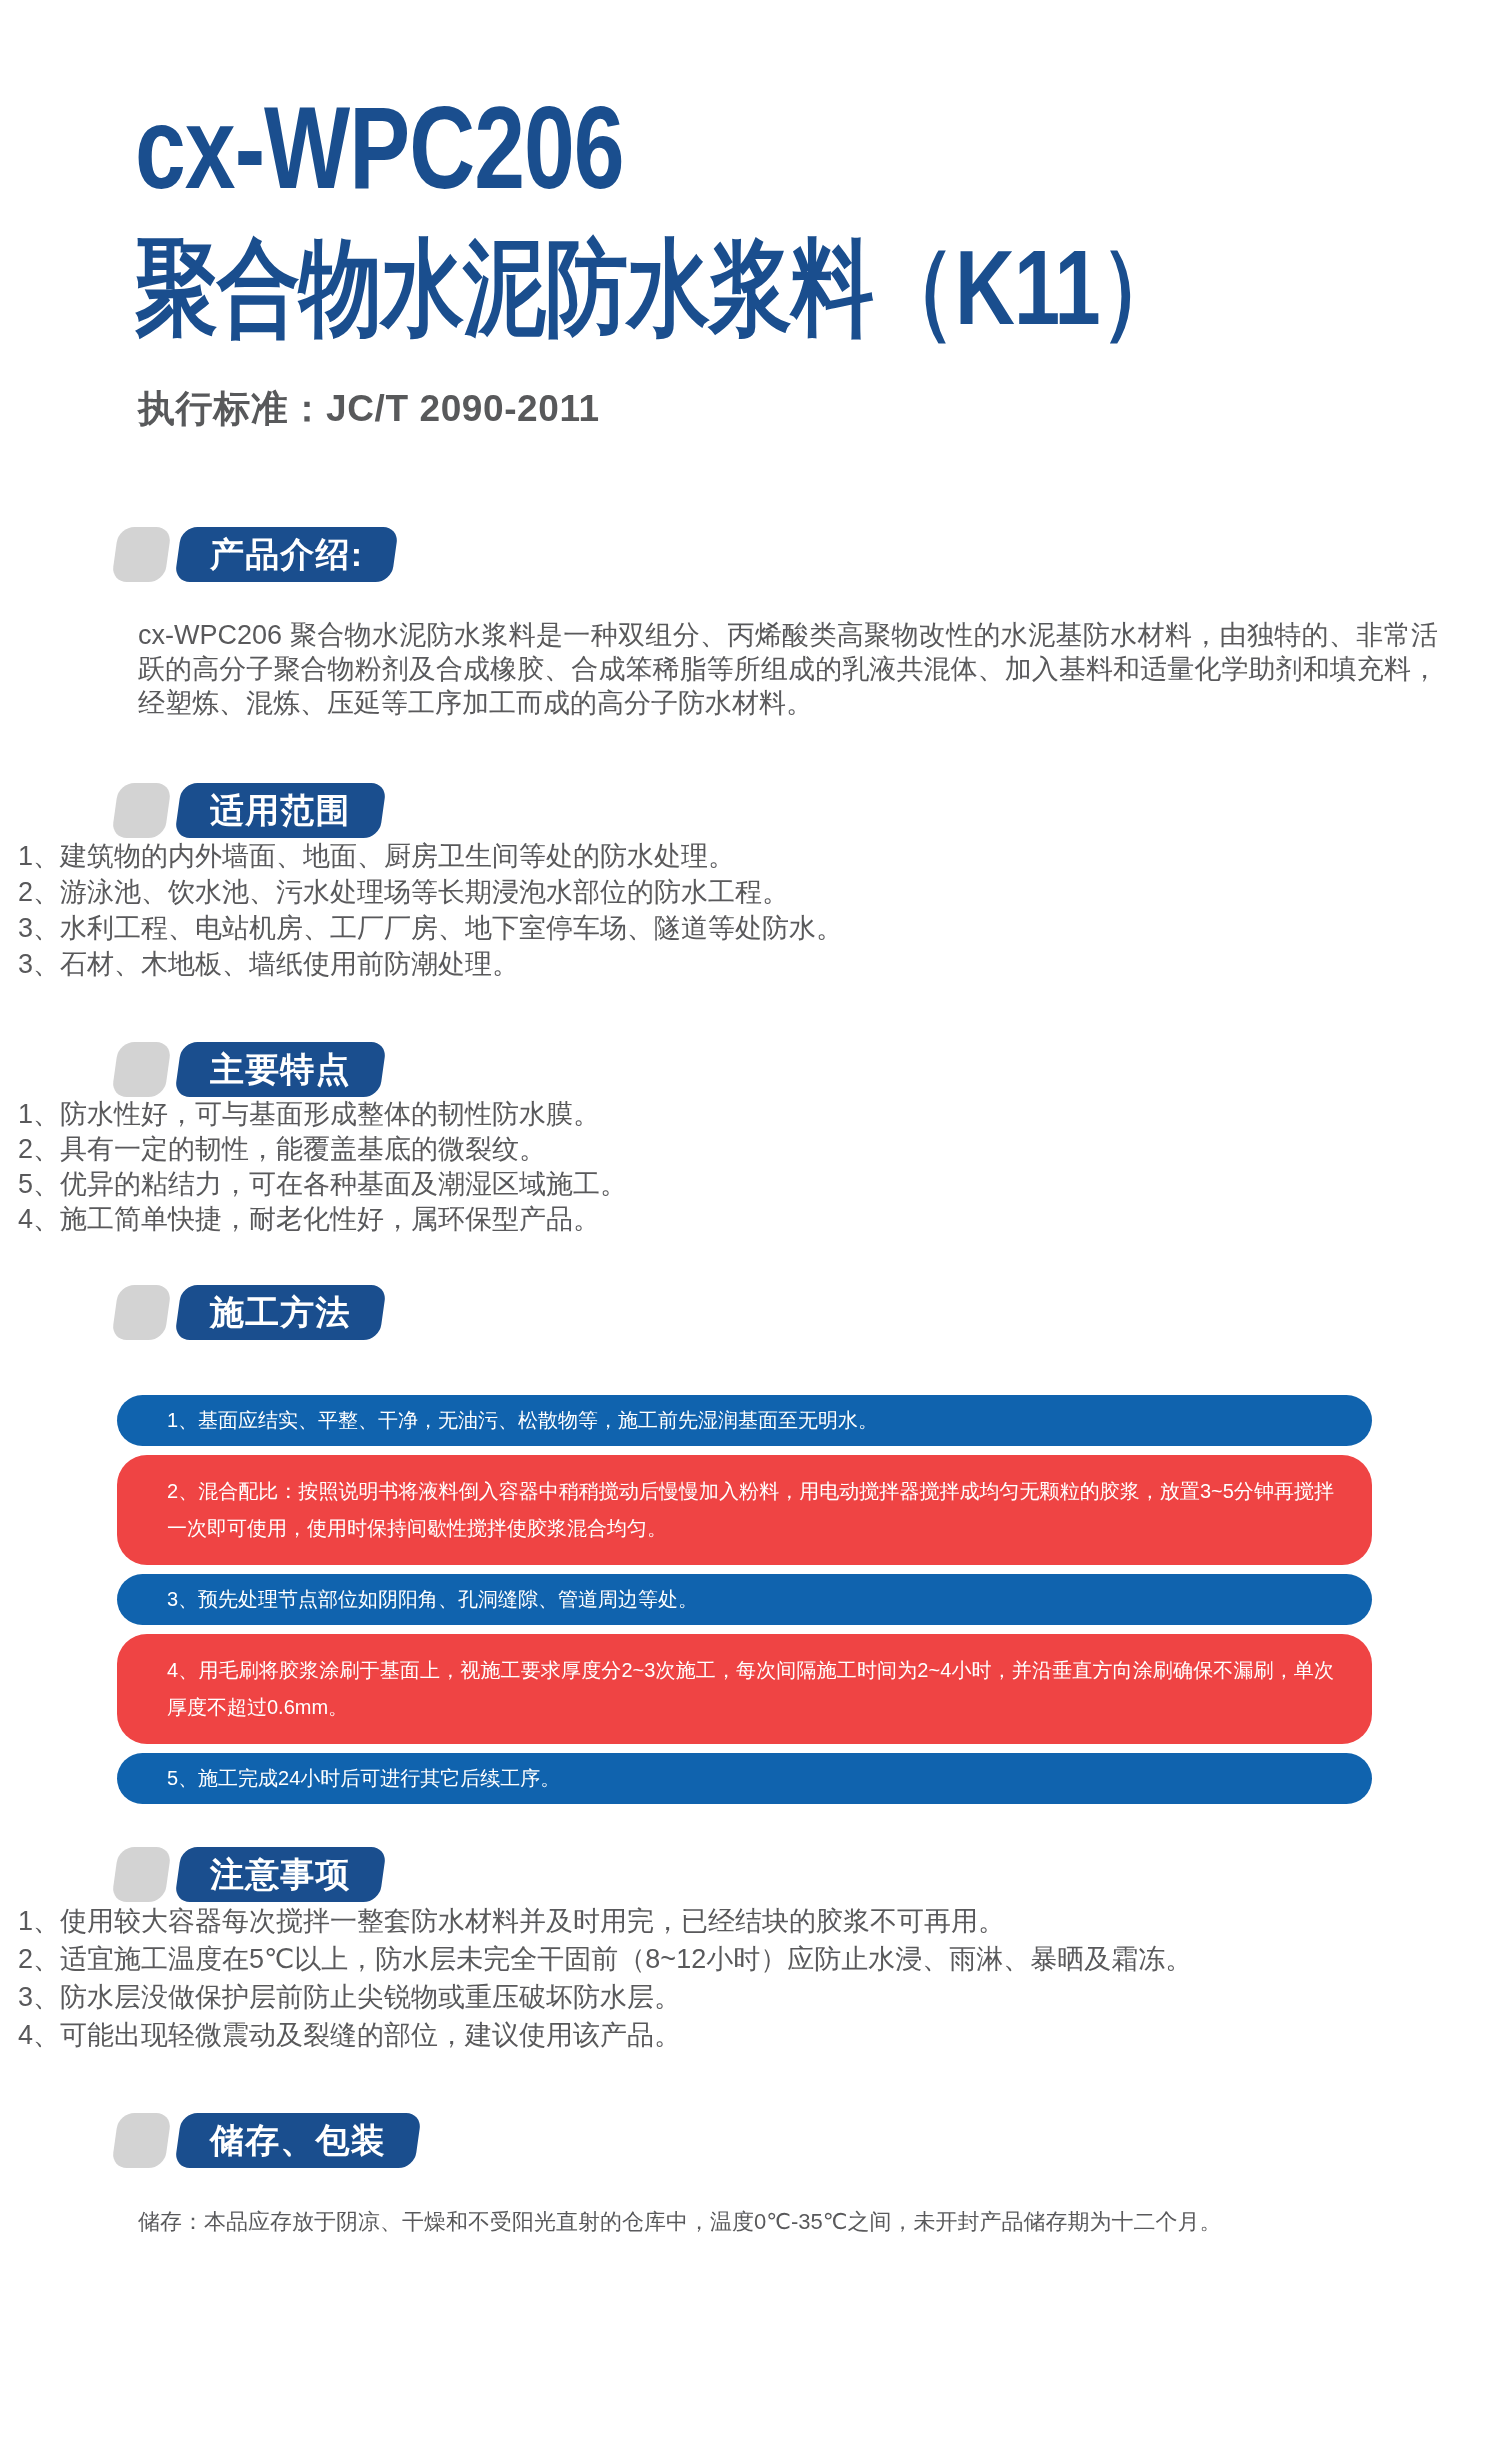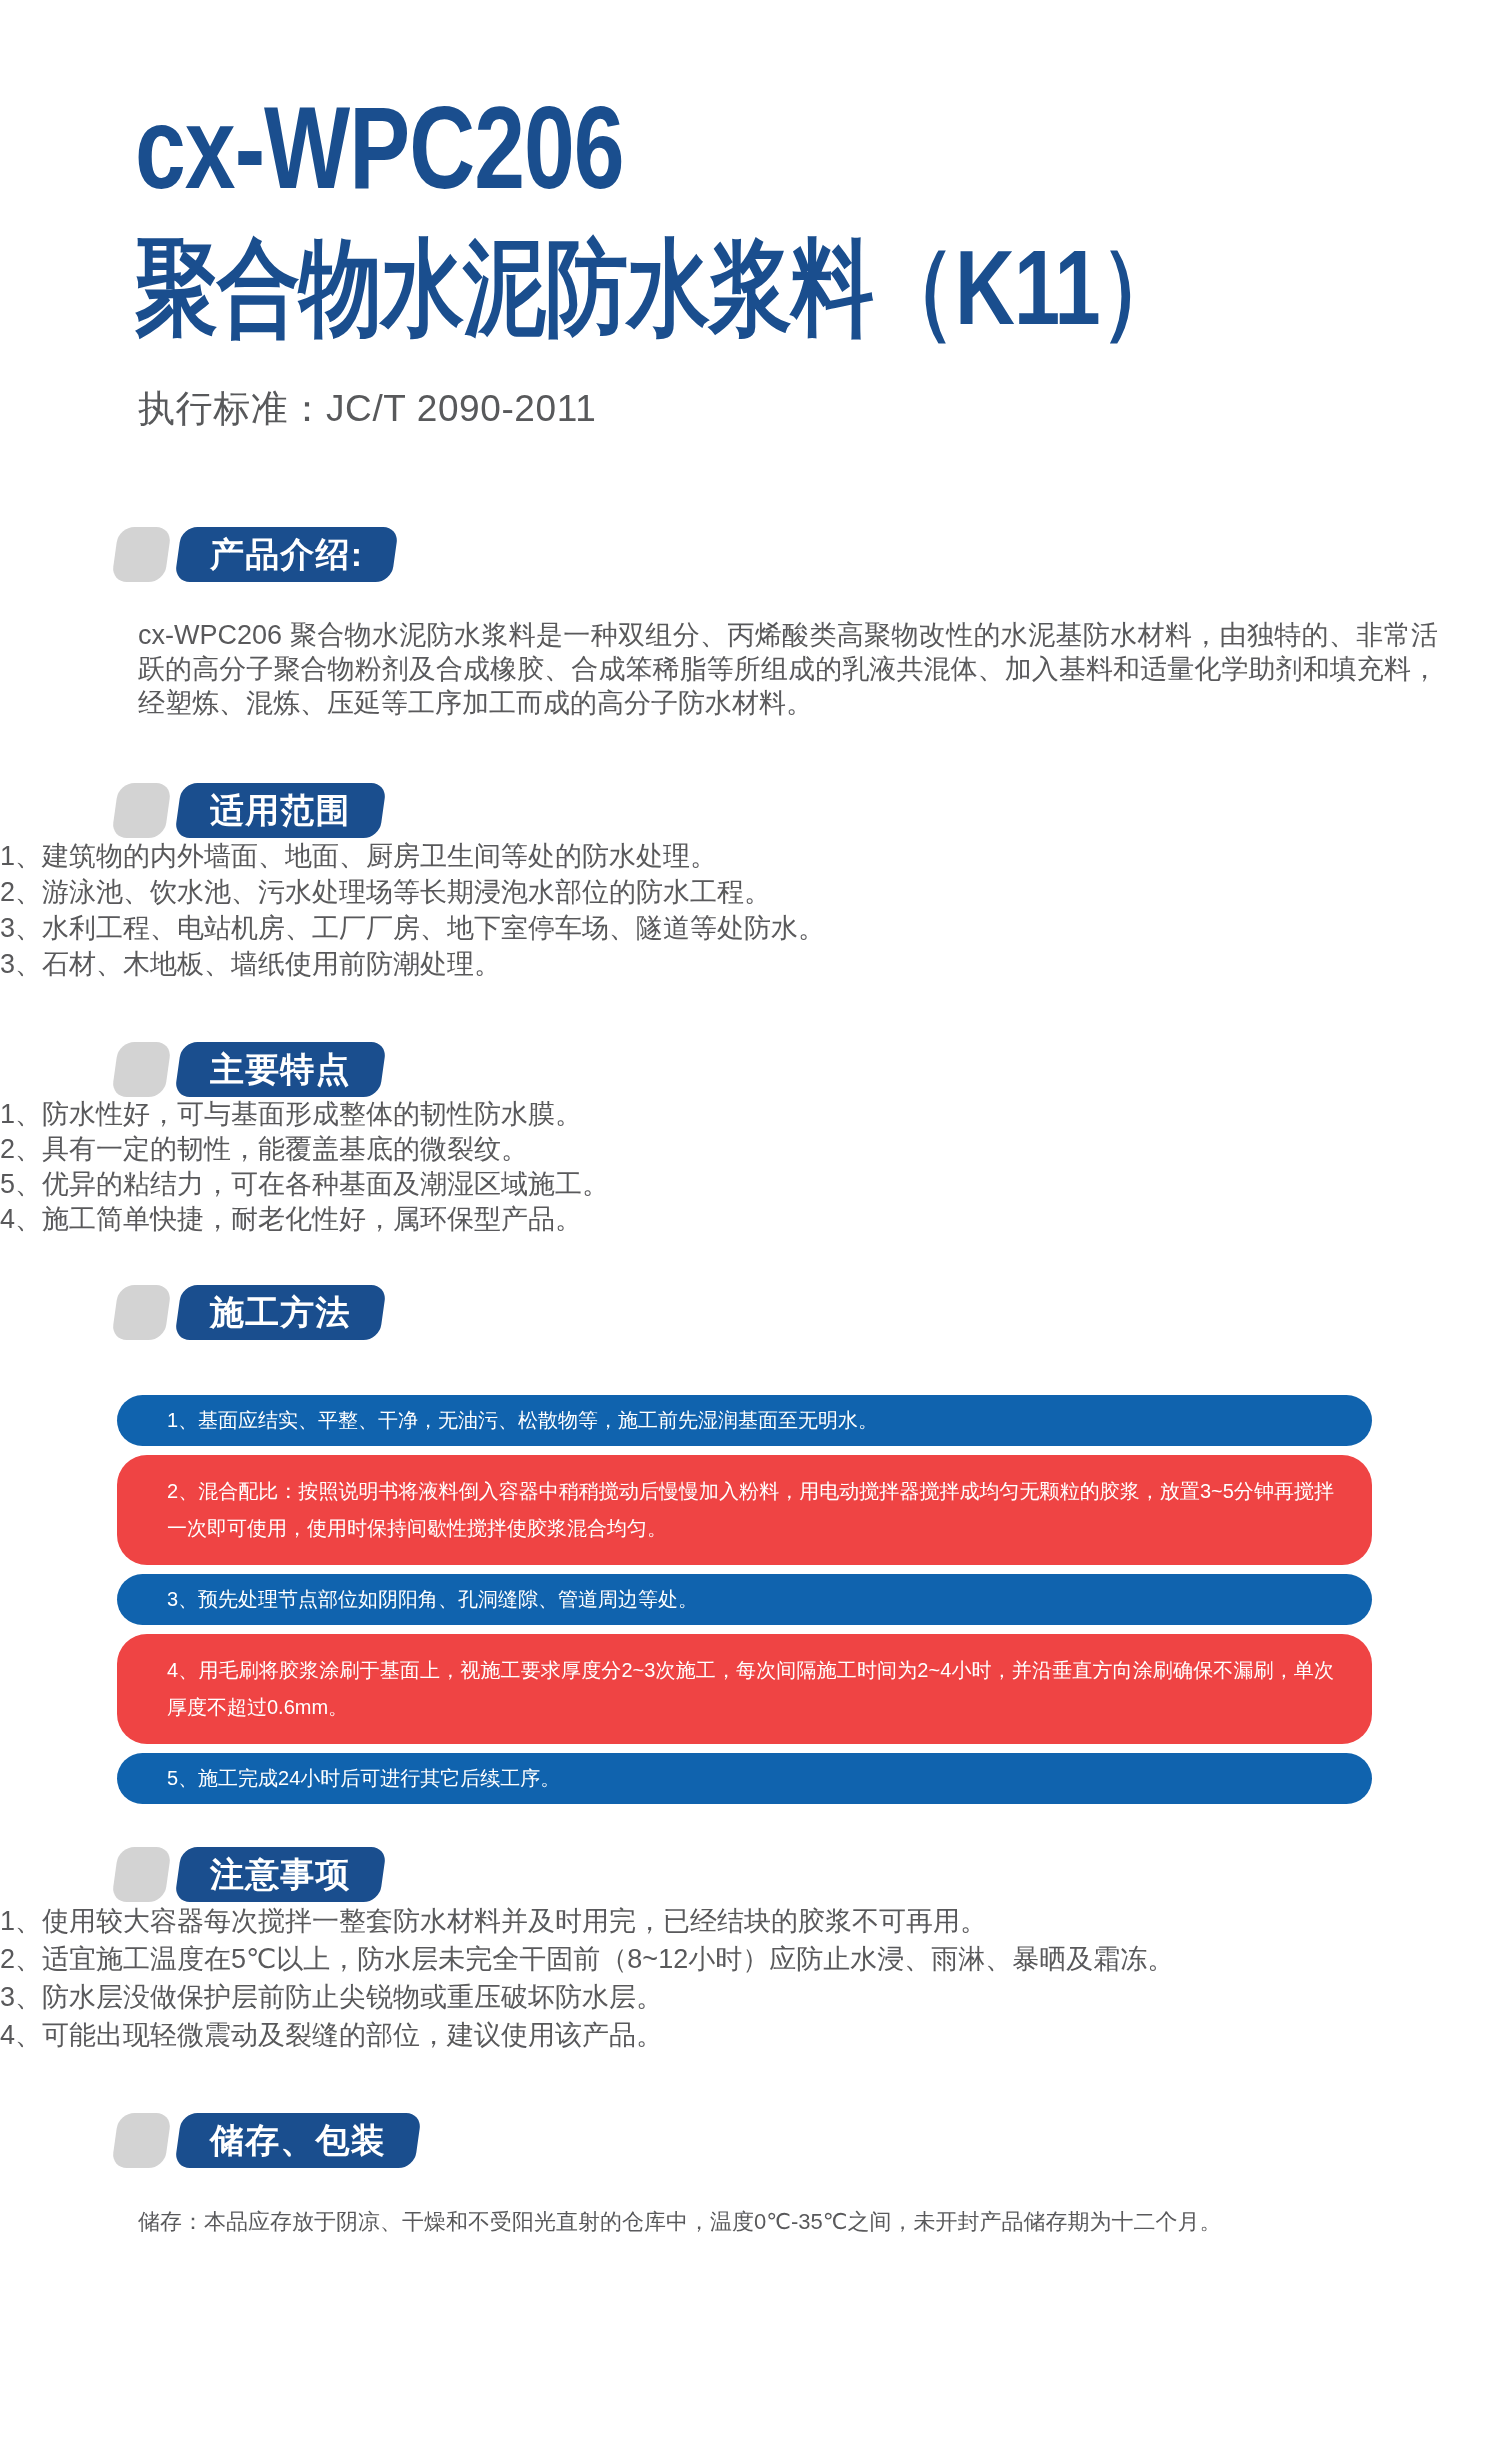--- a/index.html
+++ b/index.html
@@ -31,21 +31,21 @@
     color: #1a4e8e;
     line-height: 1.1;
     letter-spacing: -1.2px;
     transform: scaleX(0.79);
     transform-origin: left top;
     white-space: nowrap;
   }
   .standard {
     margin: 41px 0 0 138px;
     font-size: 37px;
-    font-weight: 400;
+    font-weight: 700;
     color: #58595b;
     line-height: 1.2;
     letter-spacing: 0.6px;
   }
 
   
   .sec-header {
     display: flex;
     align-items: stretch;
     margin-left: 115px;
@@ -85,20 +85,21 @@
     text-align: justify;
   }
   ul.plain {
     list-style: none;
     margin: 0; padding: 0;
   }
   ul.plain li {
     font-size: 27px;
     color: #59595b;
     white-space: nowrap;
+    padding-left: 18px;
   }
   .scope-list    { margin: 35px 0 0 138px; }
   .scope-list li { line-height: 36px; }
   .feat-list     { margin: 46px 0 0 138px; }
   .feat-list li  { line-height: 35px; }
   .notes-list    { margin: 46px 0 0 138px; }
   .notes-list li { line-height: 38px; }
 
   
   .steps { margin: 55px 0 0 117px; width: 1255px; }

